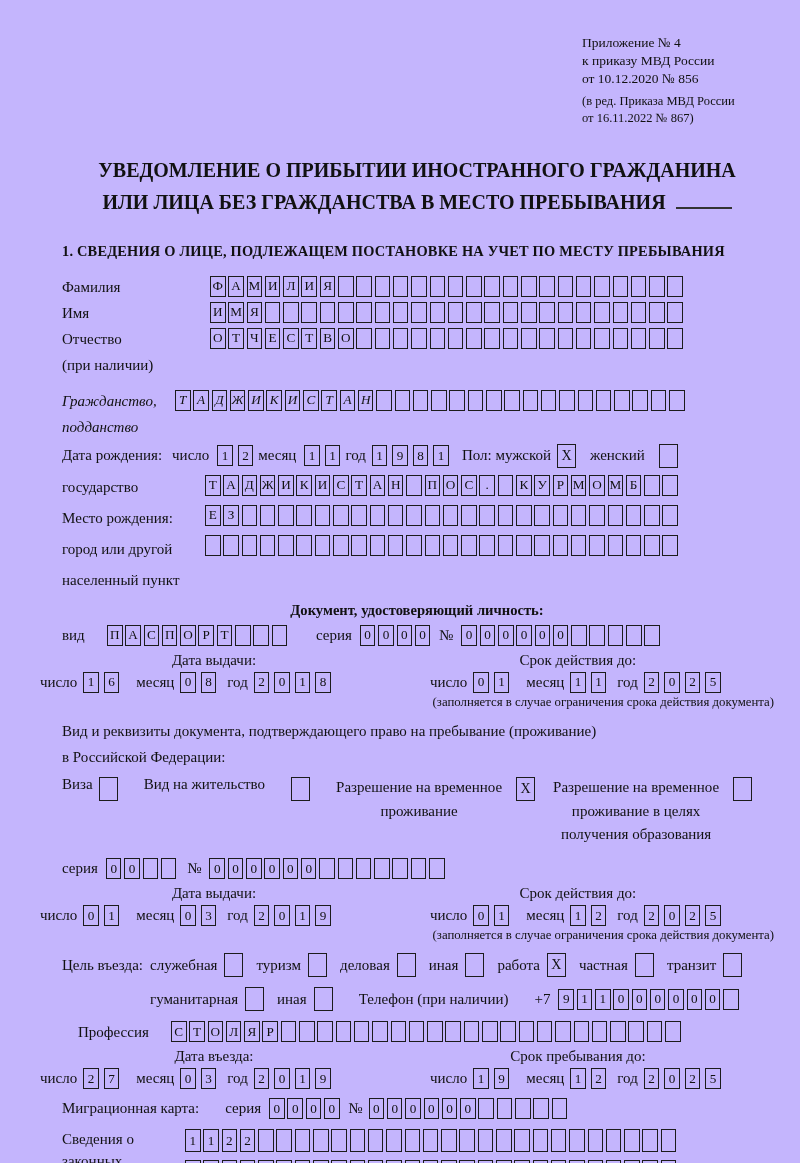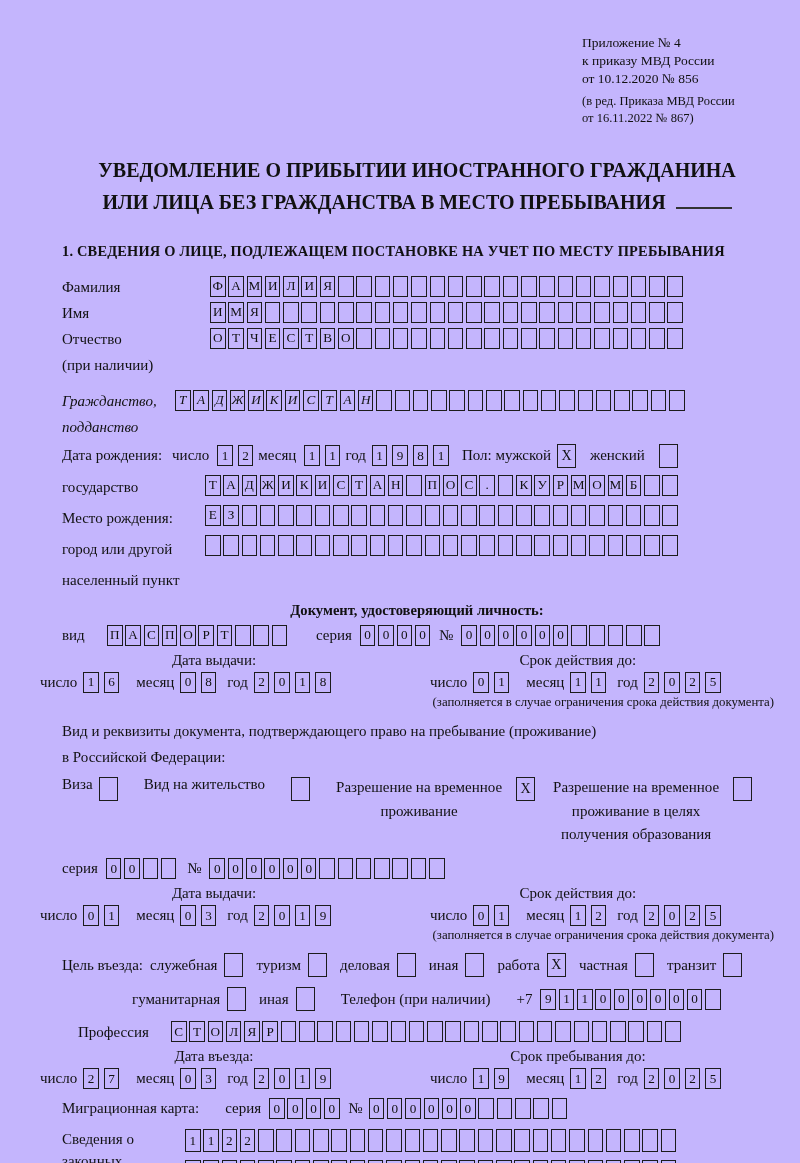--- a/index.html
+++ b/index.html
@@ -539,21 +539,21 @@
       <span class="plab">иная</span>
       <span class="cb"></span>
       <span class="plab">работа</span>
       <span class="cb">X</span>
       <span class="plab">частная</span>
       <span class="cb"></span>
       <span class="plab">транзит</span>
       <span class="cb"></span>
     </div>
 
-    <div class="purpose-row" style="margin-left:70px;">
+    <div class="purpose-row" style="margin-left:88px;">
       <span>гуманитарная</span>
       <span class="cb ml10"></span>
       <span class="plab">иная</span>
       <span class="cb ml10"></span>
       <span class="ml26">Телефон (при наличии)</span>
       <span class="ml26">+7</span>
       <div class="cells ml8">
           <span class="cell">9</span>
           <span class="cell">1</span>
           <span class="cell">1</span>

